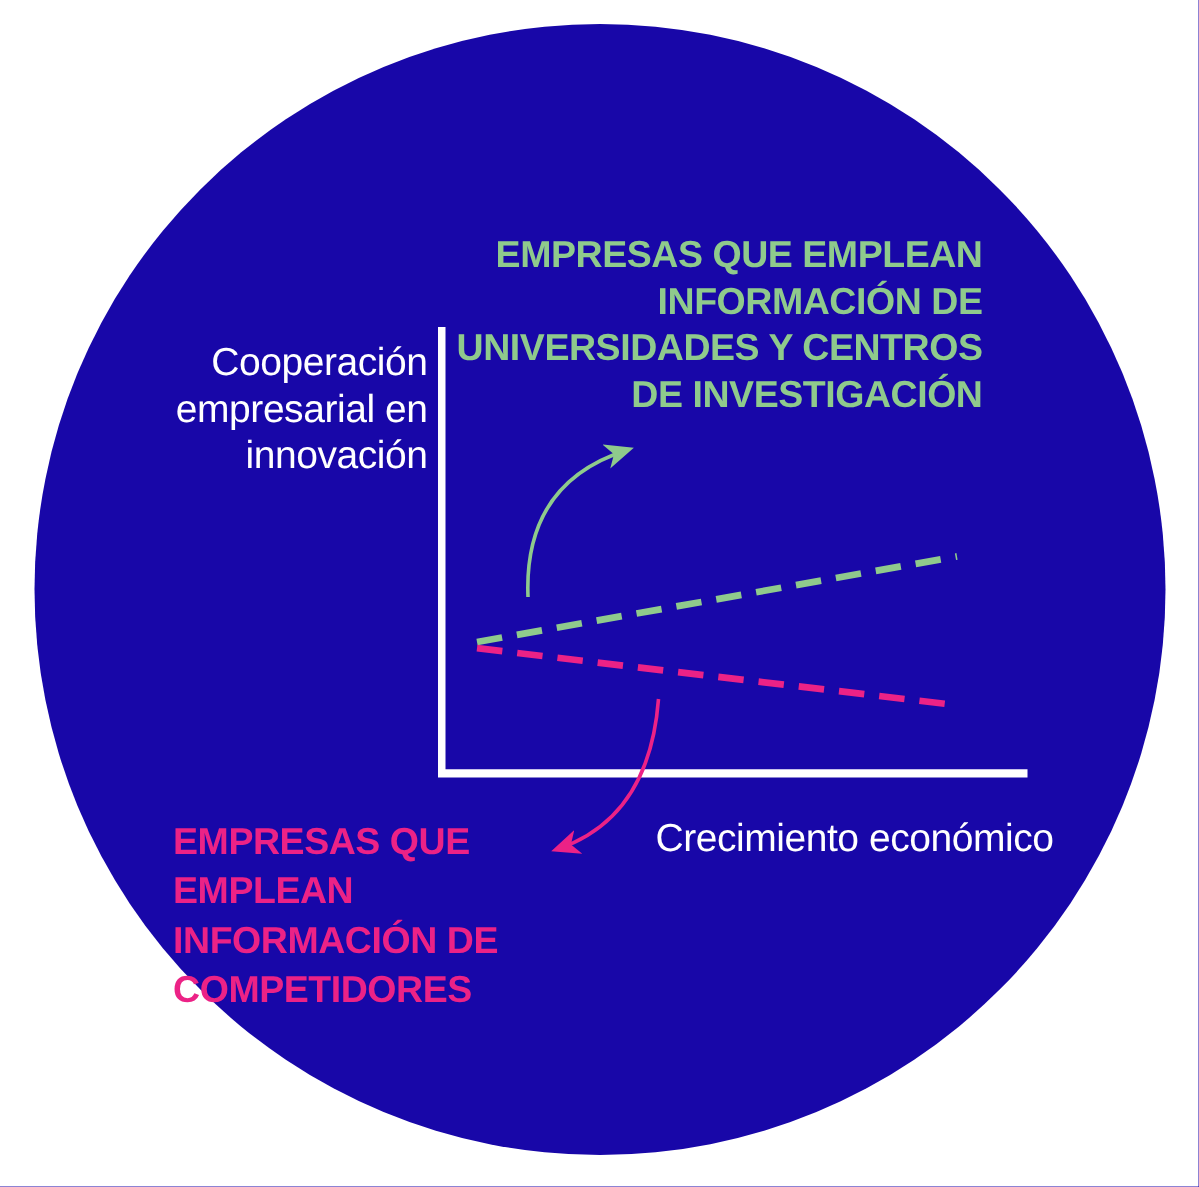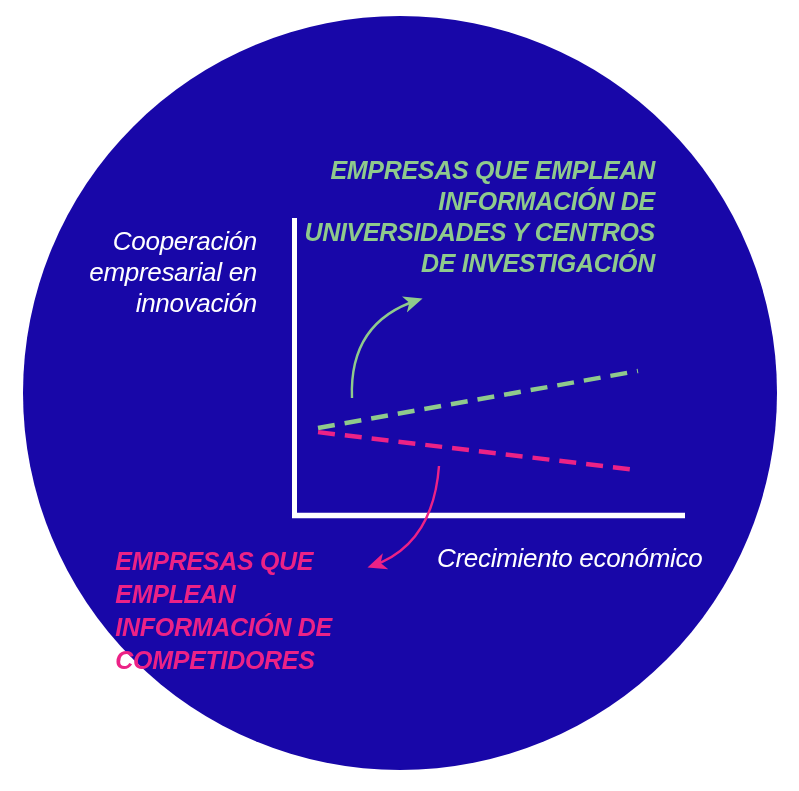--- a/index.html
+++ b/index.html
@@ -26,40 +26,39 @@
     background:var(--circle);
   }
   svg.overlay{
     position:absolute;left:0;top:0;
   }
   .lbl{
     position:absolute;
     white-space:pre-line;
     line-height:31px;
     letter-spacing:-0.3px;
-    font-style:italic;
   }
   .lbl-green{
     top:155px;right:144px;
     text-align:right;
     color:var(--green);
     font-size:25px;
     font-weight:bold;
     line-height:31px;
   }
   .lbl-pink{
     top:545px;right:467px;
     text-align:left;
     color:var(--pink);
     font-size:25px;
     font-weight:bold;
     line-height:33px;
   }
   .lbl-y{
-    top:226px;right:542px;
+    top:226px;right:514px;
     text-align:right;
     color:var(--text-light);
     font-size:26px;
   }
   .lbl-x{
     top:543px;left:437px;
     color:var(--text-light);
     font-size:26px;
     white-space:nowrap;
   }

